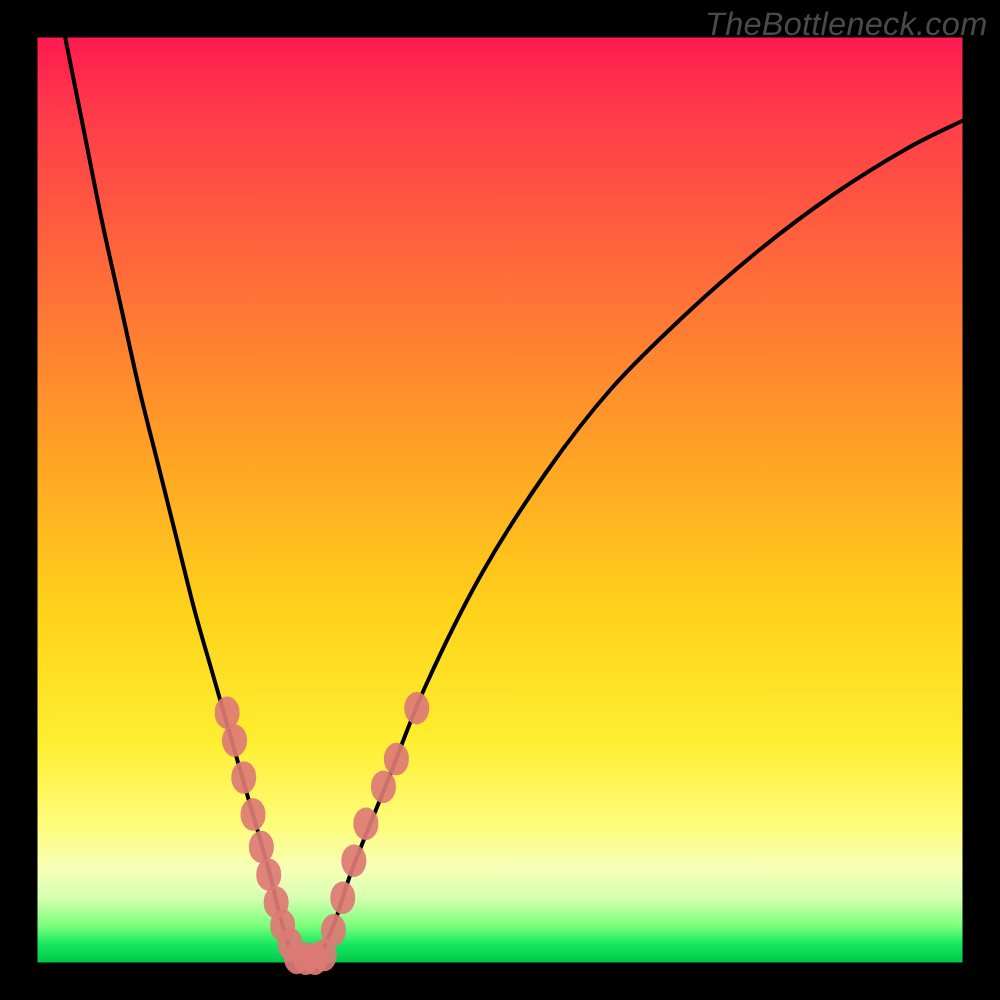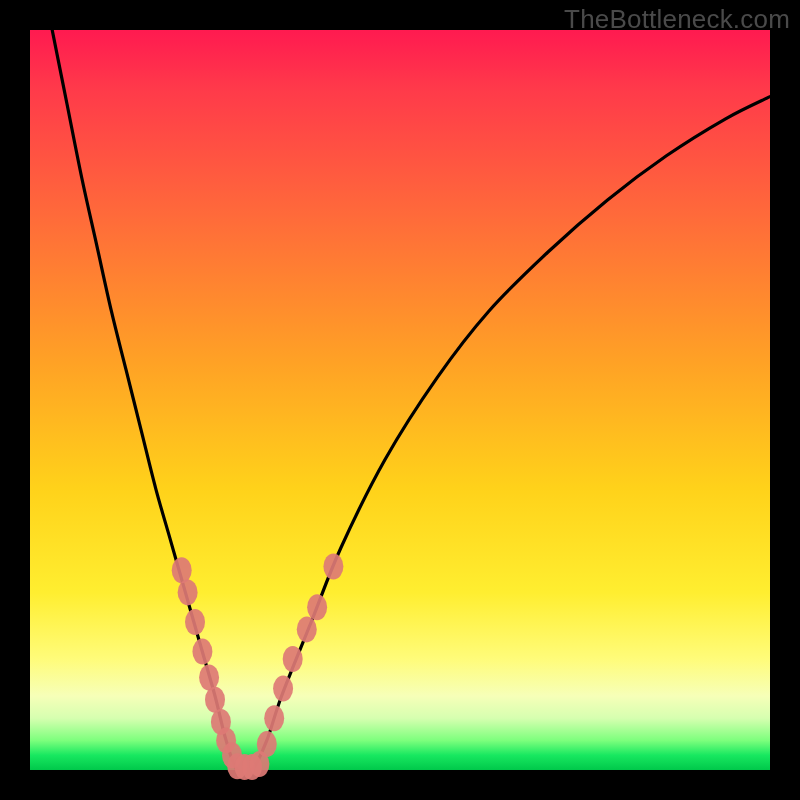--- a/index.html
+++ b/index.html
@@ -9,20 +9,21 @@
     height: 800px;
     overflow: hidden;
     background: #000;
     font-family: Arial, Helvetica, sans-serif;
   }
   .frame {
     position: relative;
     width: 800px;
     height: 780px;
     background: #000;
+    font-style: italic;
   }
   .plot-area {
     position: absolute;
     left: 30px;
     top: 30px;
     width: 740px;
     height: 740px;
     
     background: linear-gradient(
       to bottom,

